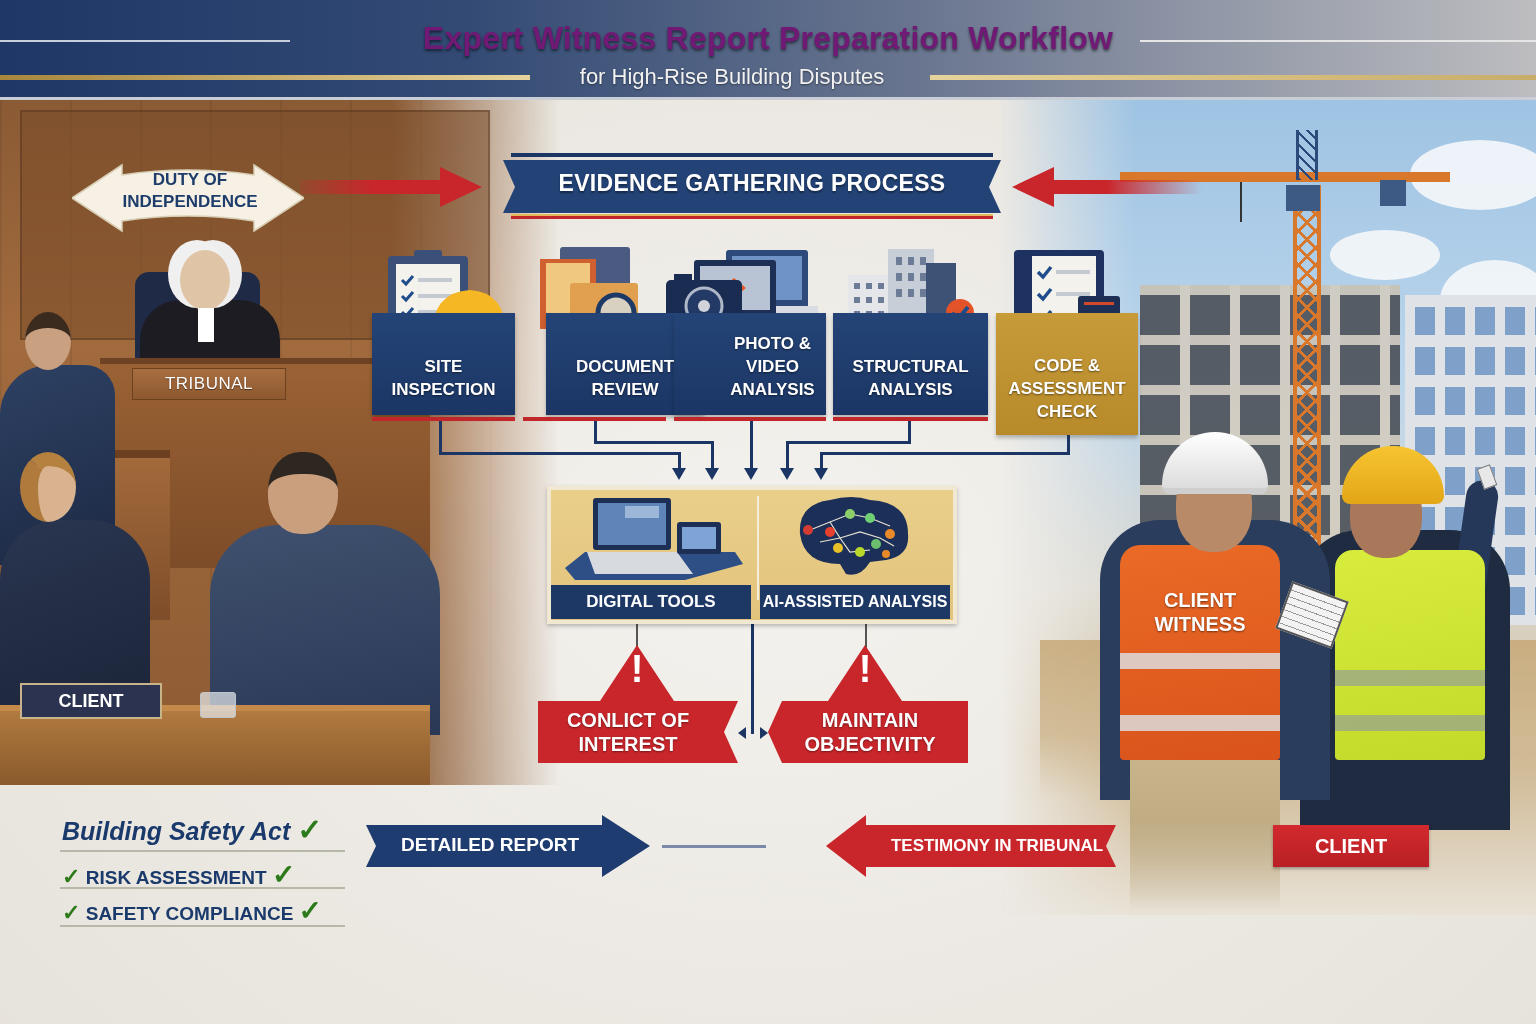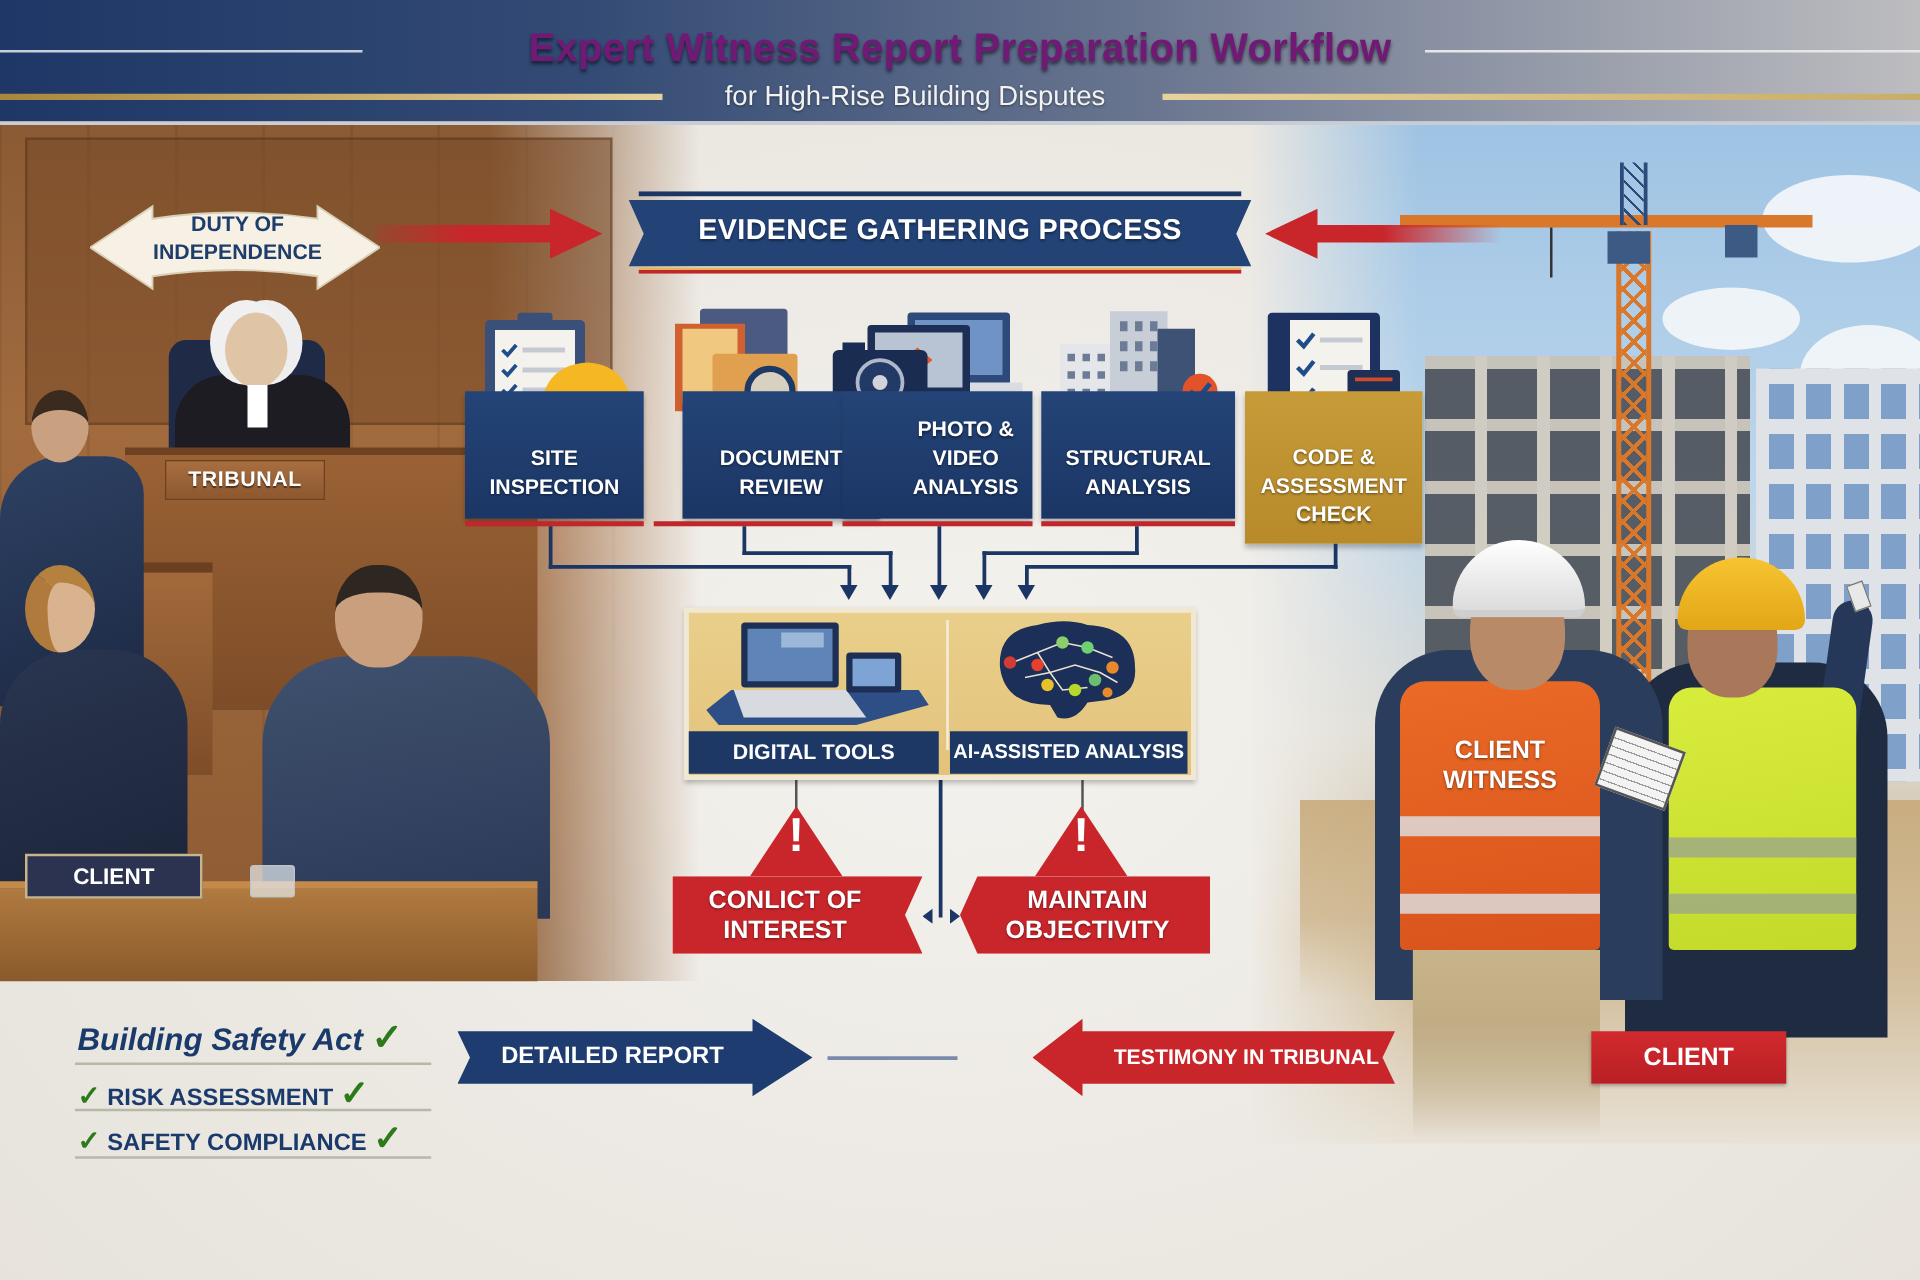--- a/index.html
+++ b/index.html
@@ -28,24 +28,24 @@
   .bench {
     left: 100px; top: 358px; width: 330px; height: 210px;
     background: linear-gradient(180deg, #9a6234, #7d4c28);
     border-top: 6px solid #6e4222;
   }
   .judge-chair { left: 135px; top: 272px; width: 125px; height: 100px; background: #1f2b46; border-radius: 14px 14px 4px 4px; }
   .judge-body { left: 140px; top: 300px; width: 140px; height: 70px; background: #1d1c22; border-radius: 40px 40px 0 0; }
   .judge-head { left: 180px; top: 250px; width: 50px; height: 60px; background: #e0c4a6; border-radius: 50%; box-shadow: -8px -6px 0 4px #f0f0f0, 8px -6px 0 4px #eeeeee; }
   .judge-collar { left: 198px; top: 308px; width: 16px; height: 34px; background: #fff; }
   .tribunal-plaque {
-    left: 132px; top: 368px; width: 128px; height: 32px;
+    left: 132px; top: 368px; width: 154px; height: 32px;
     background: linear-gradient(180deg, #a86e3f, #8d5830);
     border: 1px solid #6d4020;
-    color: #fff; font-weight: bold; font-size: 17px; letter-spacing: 0.5px;
+    color: #fff; font-weight: normal; font-size: 17px; letter-spacing: 0.5px;
     display: flex; align-items: center; justify-content: center;
     text-shadow: 0 1px 1px rgba(0,0,0,0.5);
   }
   .person { background: linear-gradient(160deg, #2e4163, #1c2944); }
   .p1-body { left: 0; top: 365px; width: 115px; height: 200px; border-radius: 50px 30px 0 0; }
   .p1-head { left: 25px; top: 312px; width: 46px; height: 58px; background: #c9a080; border-radius: 50%; border-top: 16px solid #3b2a1e; }
   .lectern { left: 100px; top: 450px; width: 70px; height: 170px; background: linear-gradient(180deg, #a26a3b, #7e4d29); border-top: 8px solid #6b3f20; }
   .p2-body { left: 0; top: 520px; width: 150px; height: 200px; border-radius: 60px 60px 0 0; background: linear-gradient(160deg, #2a3550, #1b2438); }
   .p2-head { left: 20px; top: 452px; width: 56px; height: 70px; background: #d9b28f; border-radius: 50%; border-left: 18px solid #b07a3d; border-top: 14px solid #b5813f; }
   .p3-body { left: 210px; top: 525px; width: 230px; height: 210px; border-radius: 70px 70px 0 0; background: linear-gradient(170deg, #3f516e, #2a3856); }

